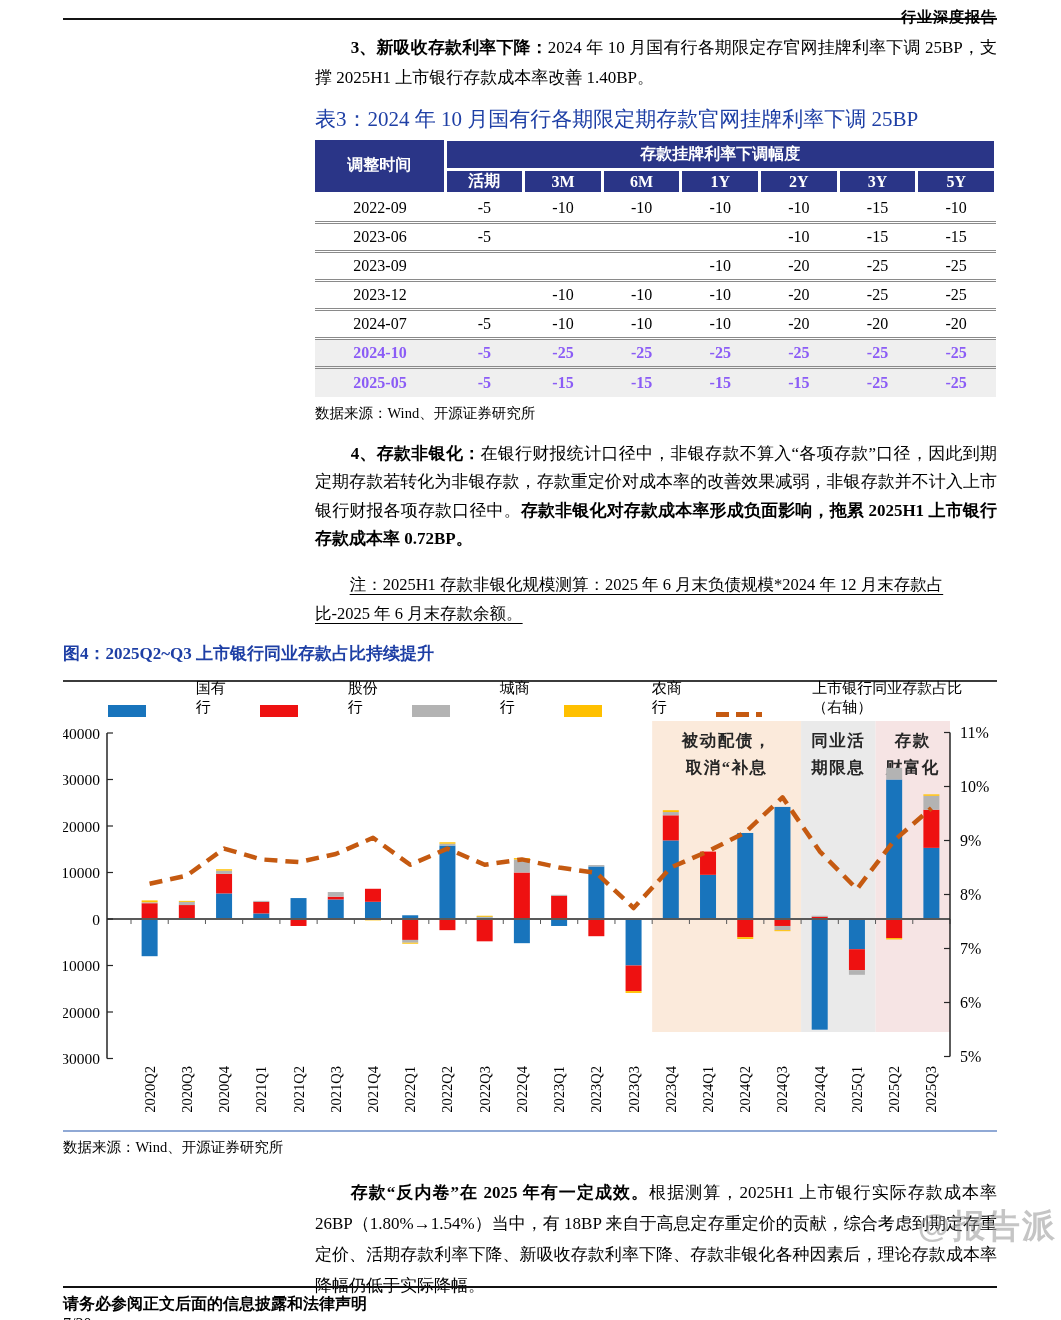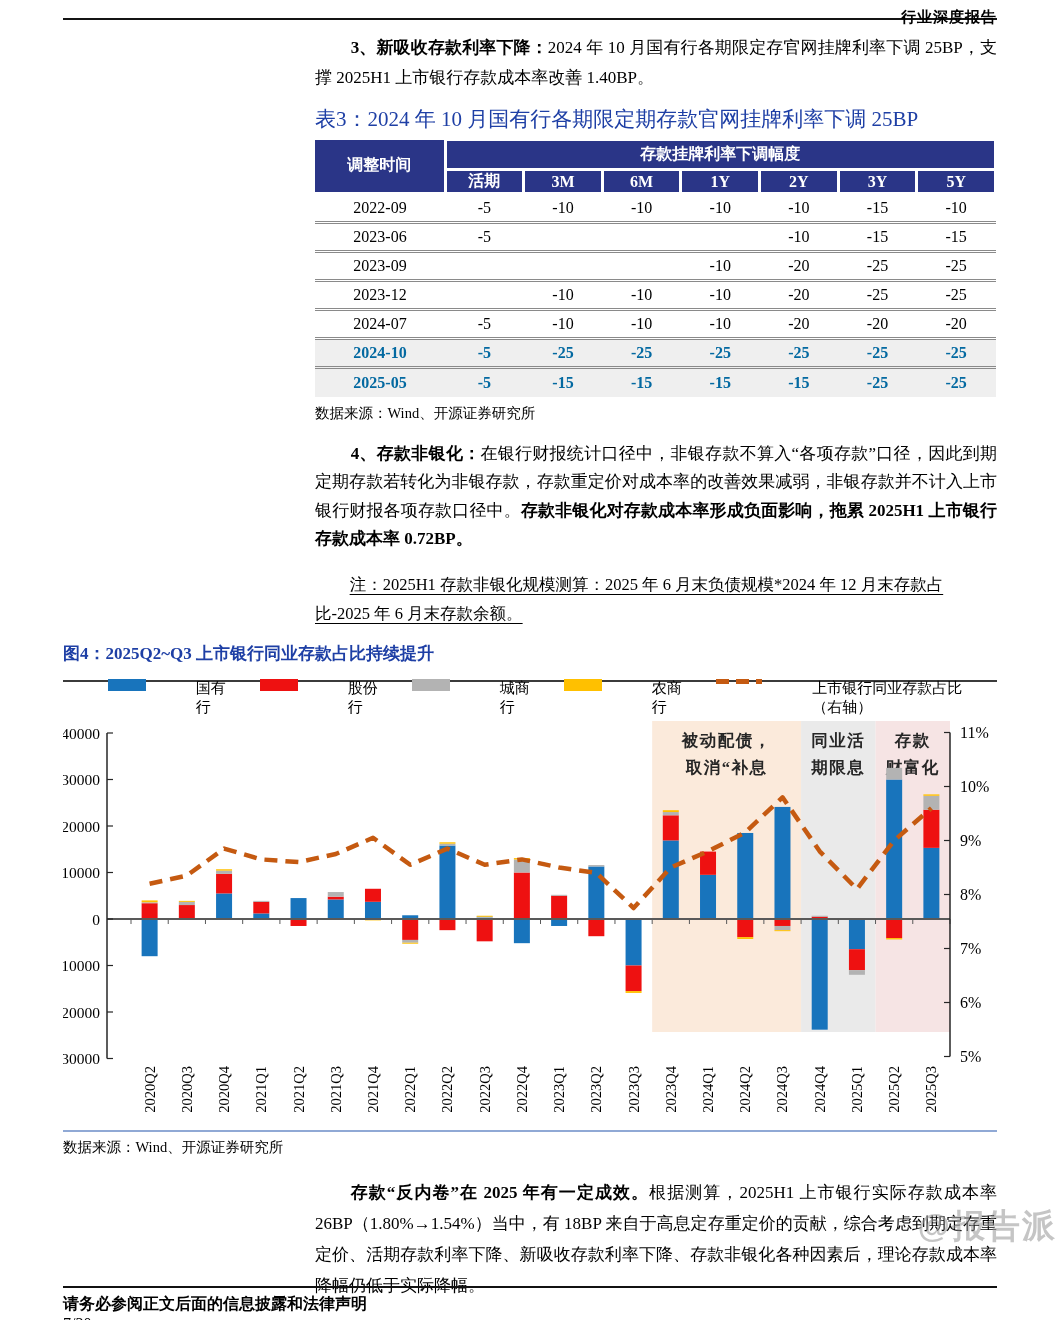--- a/index.html
+++ b/index.html
@@ -25,28 +25,28 @@
   table { margin-top:5px; width:682px; border-collapse:collapse; table-layout:fixed; font-size:16px; }
   th,td { text-align:center; vertical-align:middle; padding:0; }
   thead th { background:#2a3587; color:#fff; font-weight:bold; border:3px solid #fff; }
   thead tr.h1 th { height:30px; font-size:16px; }
   thead tr.h2 th { height:24px; font-size:16px; }
   thead th.corner { border-left:none; border-top:none; }
   tbody tr { border-top:3px double #8a8a8a; }
   tbody tr.first { border-top:2.5px solid #2b2b2b; }
   tbody td { height:29px; }
   tbody tr.hl { background:#efefef; }
-  tbody tr.hl td { color:#0369a1; font-weight:bold; }
+  tbody tr.hl td { color:#8b5cf6; font-weight:bold; }
   .src { margin-top:7px; font-size:14.5px; }
 
   
   .figure { margin-top:14px; width:934px; }
   .fig-title { font-size:17px; font-weight:bold; color:#1e3fa5; padding-bottom:15px; border-bottom:2px solid #3b3b3b; }
   .legend { height:32px; display:flex; align-items:center; padding-left:45px; }
-  .legend-item { display:flex; align-items:flex-start; margin-right:33px;gap:42px; }
+  .legend-item { display:flex; align-items:flex-end; margin-right:33px;gap:42px; }
   .legend-item .sw { width:54px; height:12px; margin-right:8px; }
   .legend-item .sw-dash { width:64px; height:5px; margin-right:8px; }
   .legend-item .lbl { font-size:15px; }
   #chart { position:relative; width:934px; height:420px; }
   .fig-src { margin-top:4px; font-size:14.5px; }
 
   
   .footer { position:absolute; left:63px; right:64px; top:1286px; border-top:2.5px solid #111; padding-top:6px; display:flex; justify-content:space-between;flex-direction:column; }
   .footer .disc { font-size:16px; font-weight:bold; }
   .footer .pg { font-size:16px; }

